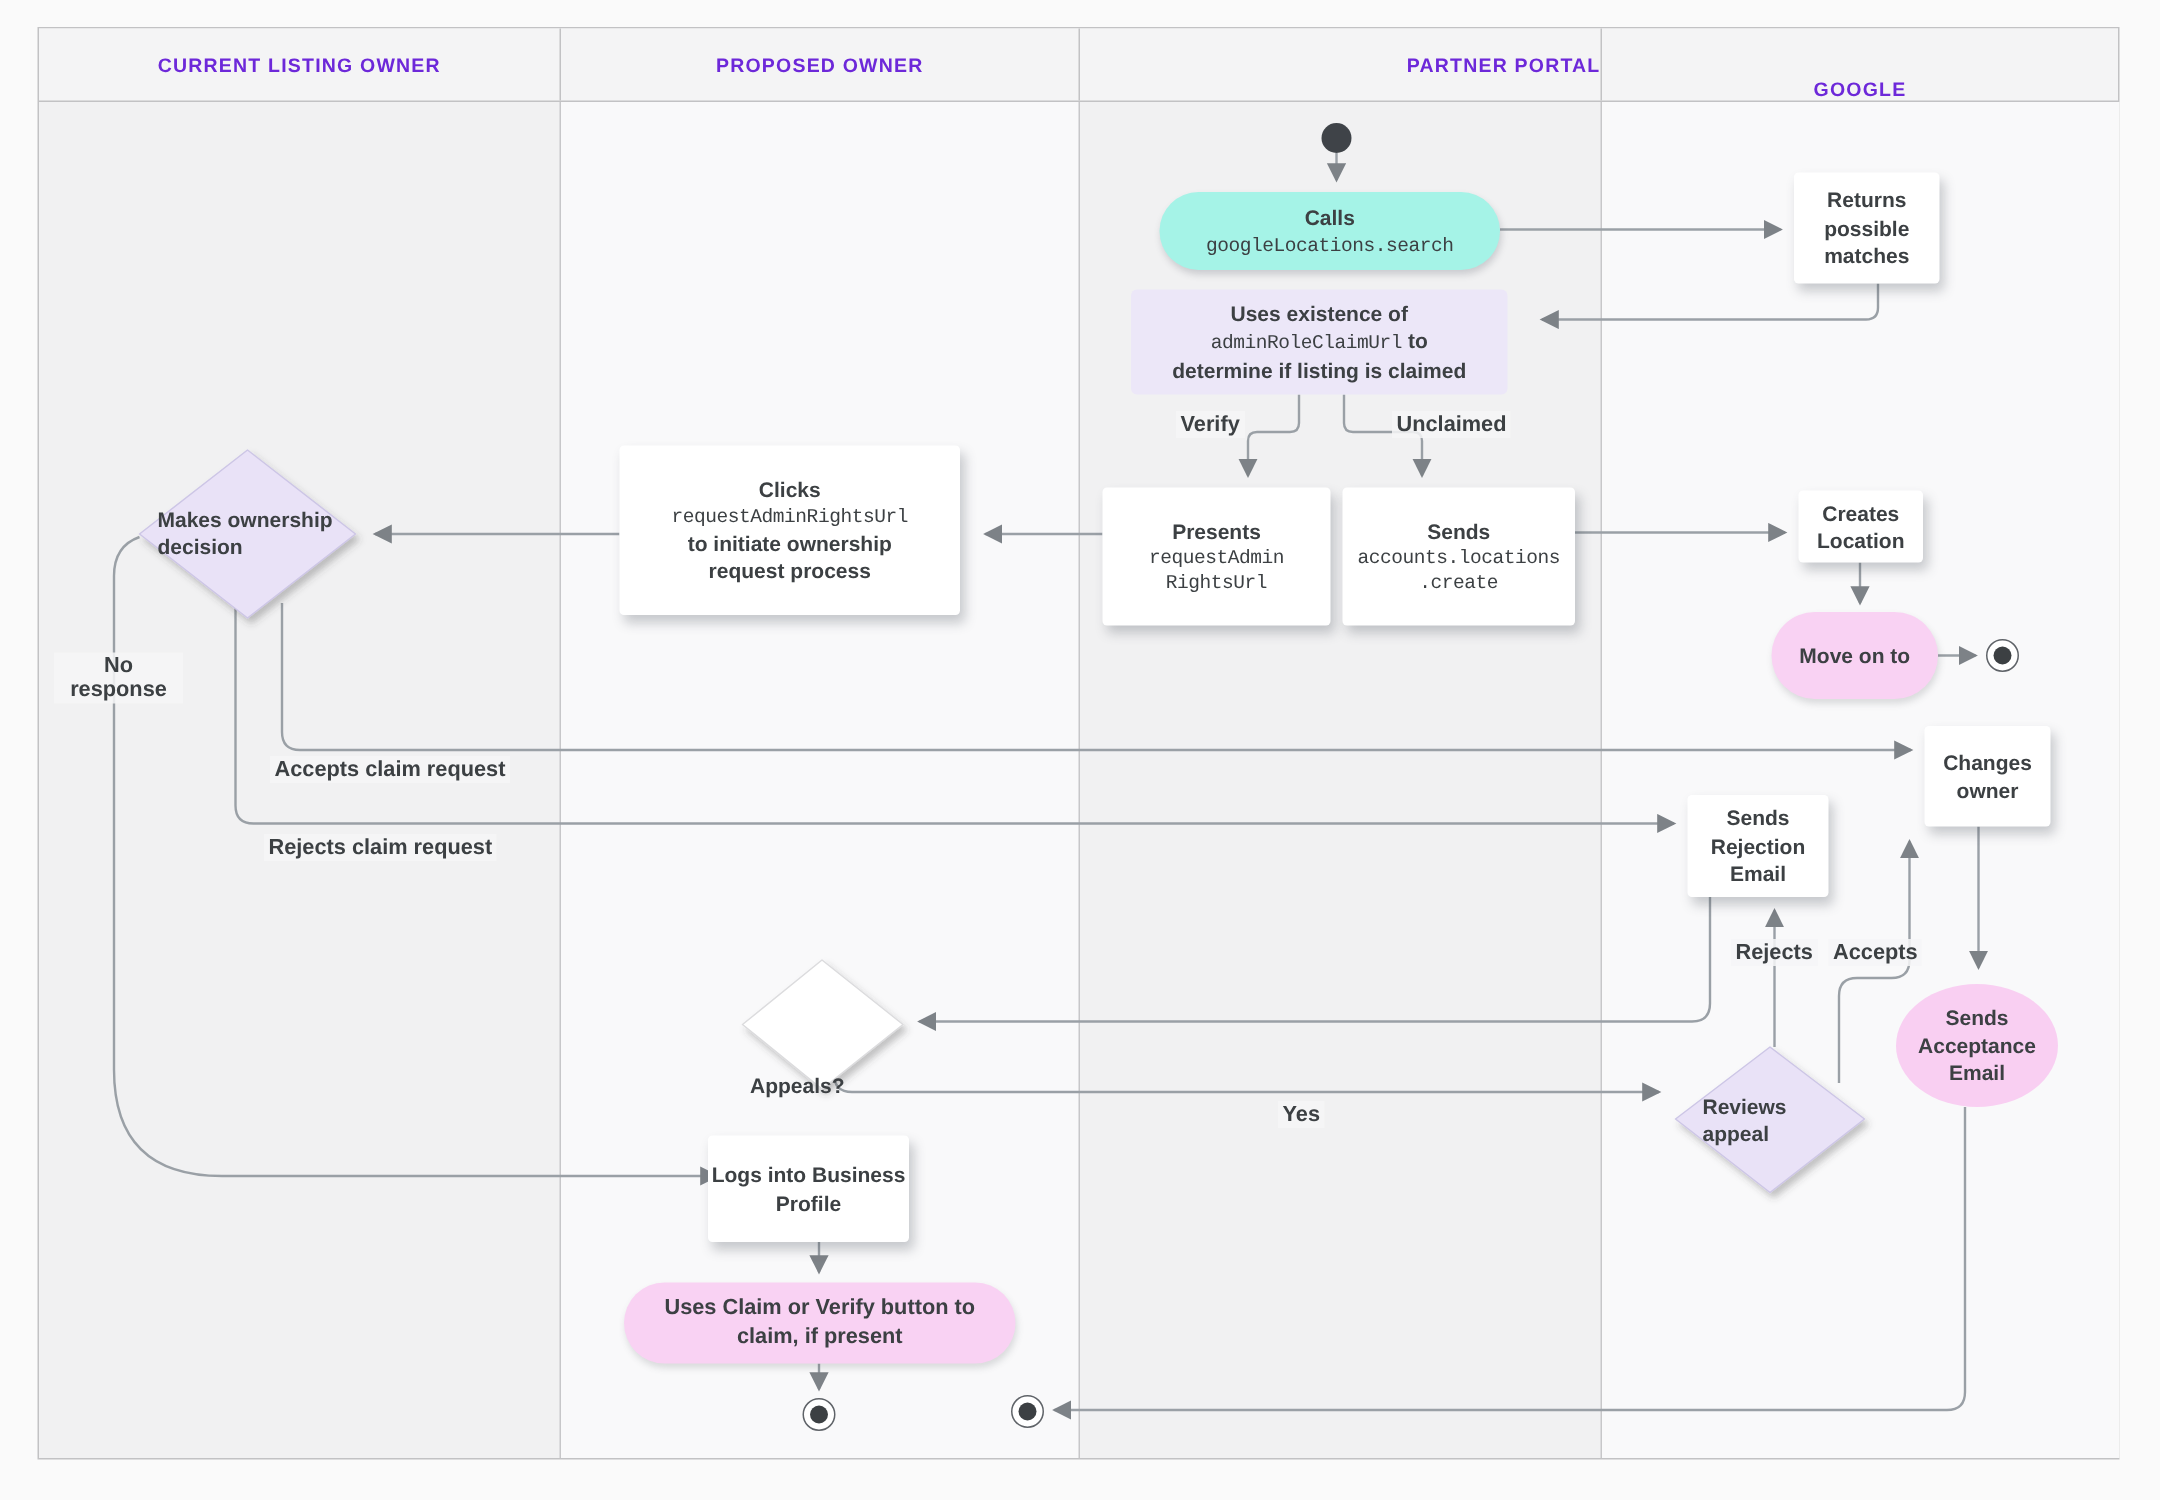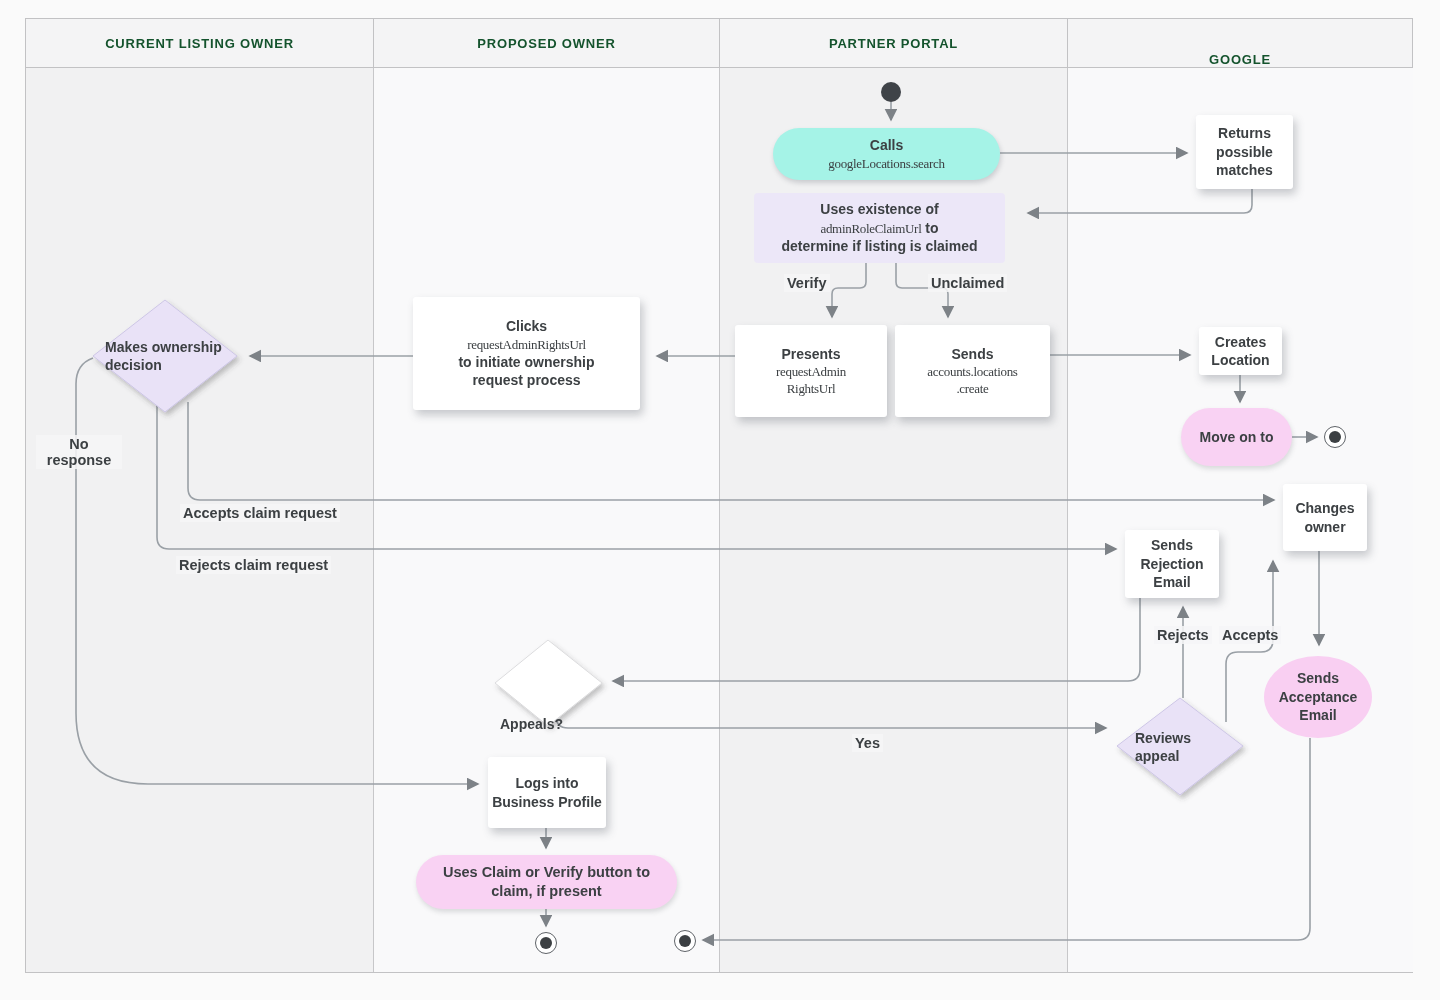--- a/index.html
+++ b/index.html
@@ -7,28 +7,28 @@
           font-family:"Liberation Sans",sans-serif;color:#3c4043;}
   .table{position:absolute;left:25px;top:18px;width:1388px;height:955px;
          border:1px solid #c2c2c4;box-sizing:border-box;}
   .lane-fill{position:absolute;top:49px;height:904px;}
   .lane-dark{background:#f1f1f2;}
   .lane-light{background:#f9f9fa;}
   .header-row{position:absolute;left:0;top:0;width:100%;height:49px;display:flex;
               background:#f4f4f5;border-bottom:1px solid #c2c2c4;box-sizing:border-box;}
   .header-cell{display:flex;align-items:center;justify-content:center;box-sizing:border-box;
                border-right:1px solid #c2c2c4;font-size:13px;font-weight:700;
-               letter-spacing:.8px;color:#14532d;}
+               letter-spacing:.8px;color:#6d28d9;}
   .header-cell:last-child{border-right:none;}
   .lane-sep{position:absolute;top:49px;height:904px;width:1px;background:#c7c7c9;}
   svg.edges{position:absolute;left:0;top:0;pointer-events:none;}
   .node{position:absolute;display:flex;flex-direction:column;align-items:center;
         justify-content:center;text-align:center;font-weight:700;font-size:14px;
         line-height:1.32;color:#3c4043;box-sizing:border-box;}
-  .mono{font-family:Liberation Serif, serif;font-weight:400;font-size:13px;
+  .mono{font-family:Liberation Mono, monospace;font-weight:400;font-size:13px;
         letter-spacing:-.3px;color:#3c4043;}
   .box{background:#ffffff;border-radius:3px;box-shadow:3px 5px 8px rgba(70,75,85,.28);}
   .pill-teal{background:#a5f3e7;border-radius:26px;box-shadow:1px 3px 5px rgba(70,75,85,.22);}
   .note-purple{background:#ece7f8;border-radius:4px;}
   .pill-pink{background:#f9d2f3;border-radius:29px;box-shadow:1px 3px 5px rgba(70,75,85,.18);}
   .blob-pink{background:#f9cff2;border-radius:50%;}
   .dtext{position:absolute;transform:translate(-50%,-50%);text-align:left;
          font-weight:700;font-size:14px;line-height:1.32;color:#3c4043;}
   .label{position:absolute;font-weight:700;font-size:14.5px;color:#3c4043;
          background:rgba(246,246,247,.85);padding:1px 3px;white-space:nowrap;}
@@ -52,21 +52,21 @@
     <div class="lane-sep" style="left:347px;"></div>
     <div class="lane-sep" style="left:693px;"></div>
     <div class="lane-sep" style="left:1041px;"></div>
     <div class="header-row">
       <div class="header-cell" style="width:348px;">
           <span>CURRENT LISTING OWNER</span>
         </div>
       <div class="header-cell" style="width:346px;">
           <span>PROPOSED OWNER</span>
         </div>
-      <div class="header-cell" style="width:348px;">
+      <div class="header-cell" style="width:348px;justify-content:flex-end;">
           <span>PARTNER PORTAL</span>
         </div>
       <div class="header-cell" style="width:344px;align-items:flex-end;">
           <span>GOOGLE</span>
         </div>
     </div>
   </div>
 
   <svg class="edges" width="1440" height="1000">
     <defs>
@@ -163,21 +163,21 @@
   </div>
 
   <div class="node blob-pink" style="left:1264px;top:656px;width:108px;height:82px;">
     <div style="width:92px;">Sends Acceptance Email</div>
   </div>
 
   <div class="dtext" style="left:1180px;top:747px;width:90px;">Reviews appeal</div>
 
   <div class="dtext" style="left:548px;top:724px;width:96px;">Appeals?</div>
 
-  <div class="node box" style="left:488px;top:757px;width:118px;height:71px;">
+  <div class="node box" style="left:472px;top:757px;width:134px;height:71px;">
     <div>Logs into Business Profile</div>
   </div>
 
   <div class="node pill-pink" style="left:416px;top:855px;width:261px;height:54px;font-size:14.5px;">
     <div style="width:240px;">Uses Claim or Verify button to claim, if present</div>
   </div>
 
   <div class="label" style="left:784px;top:274px;">Verify</div>
   <div class="label" style="left:928px;top:274px;">Unclaimed</div>
   <div class="label wrap" style="left:36px;top:435px;width:80px;">No response</div>

